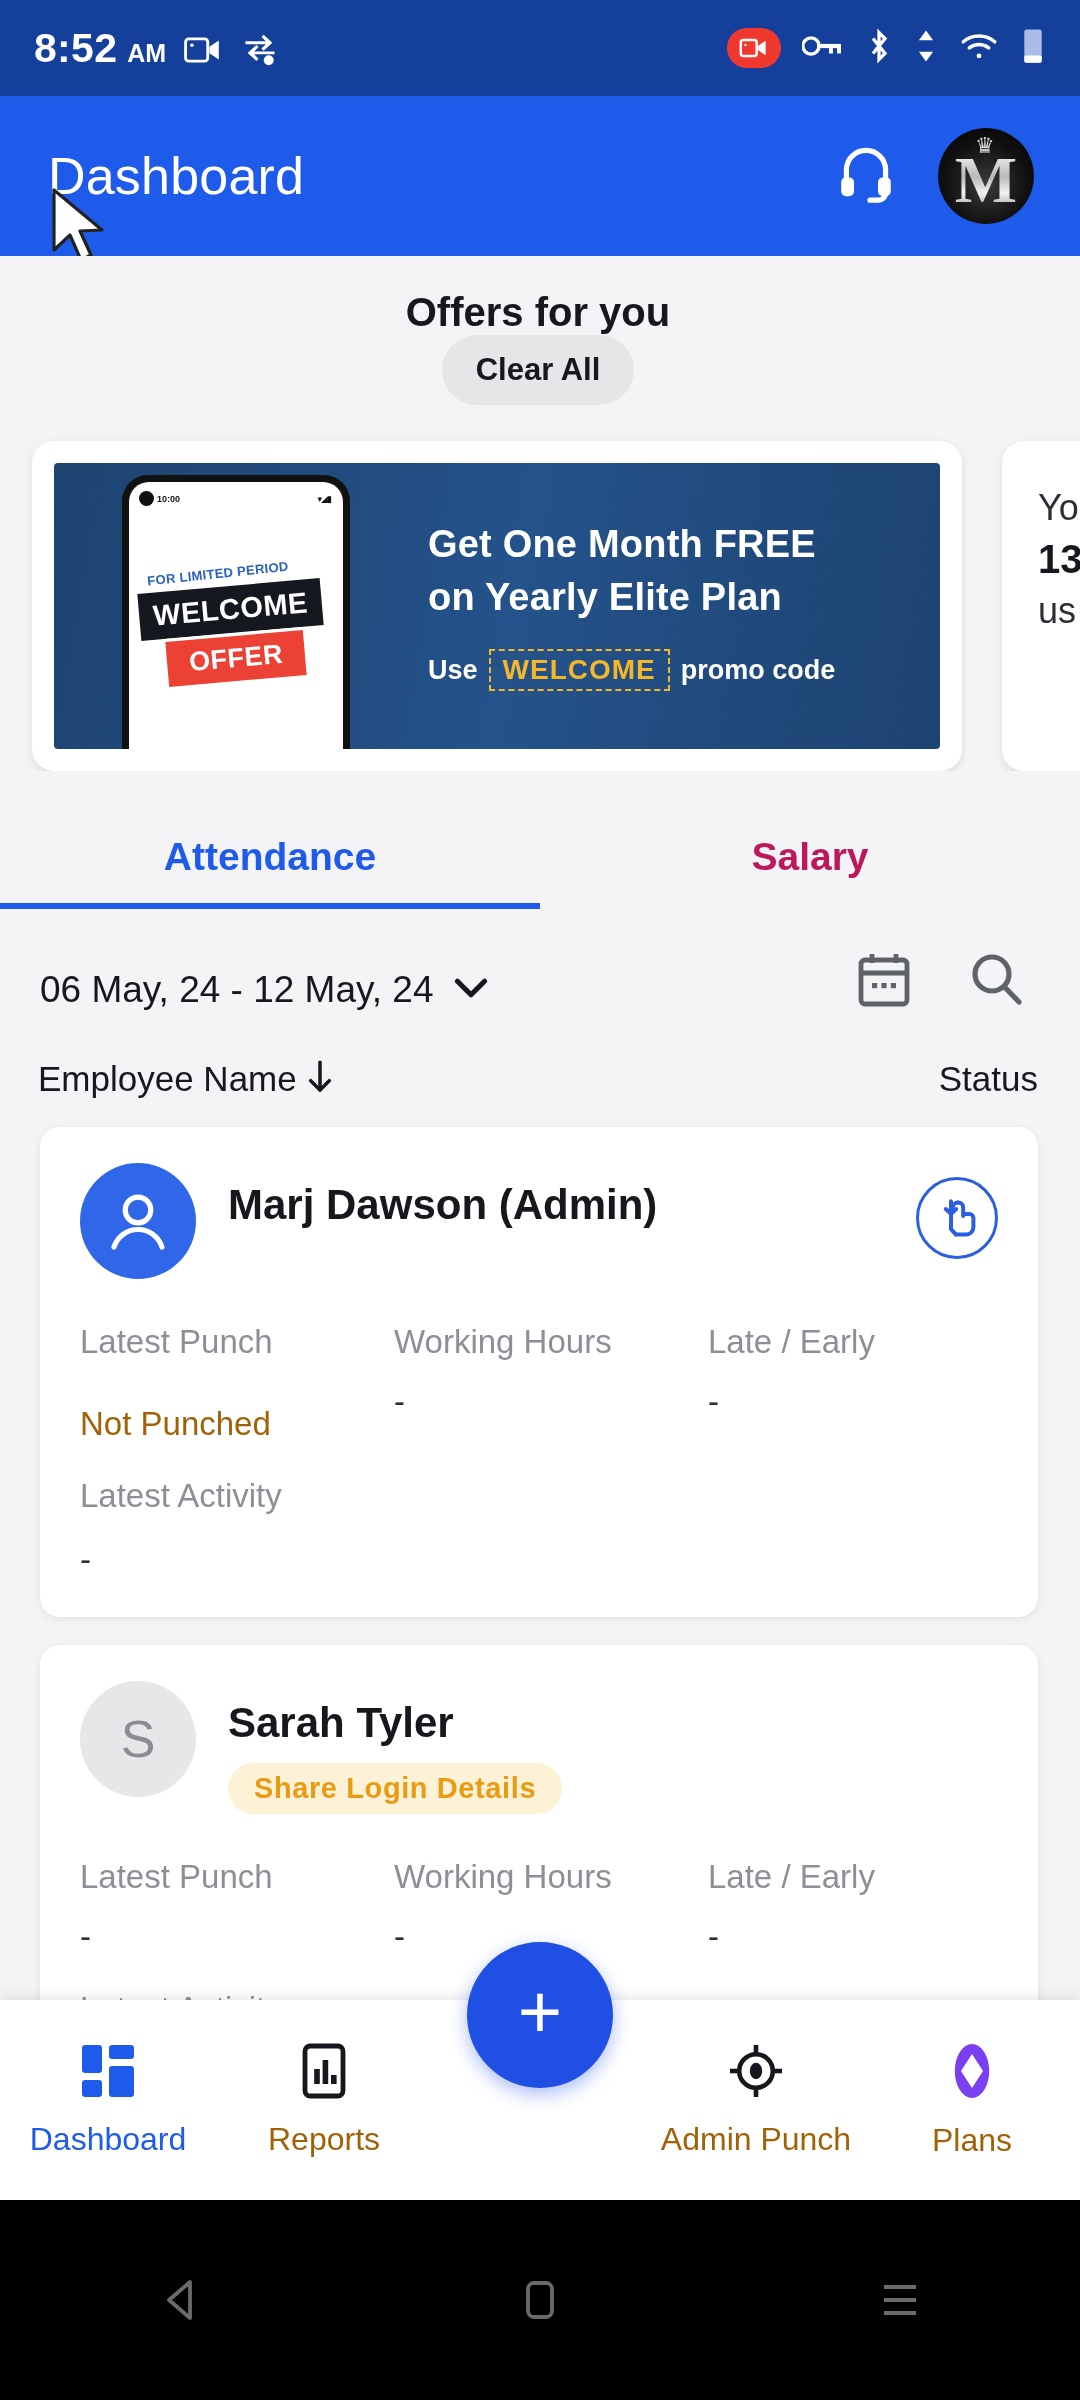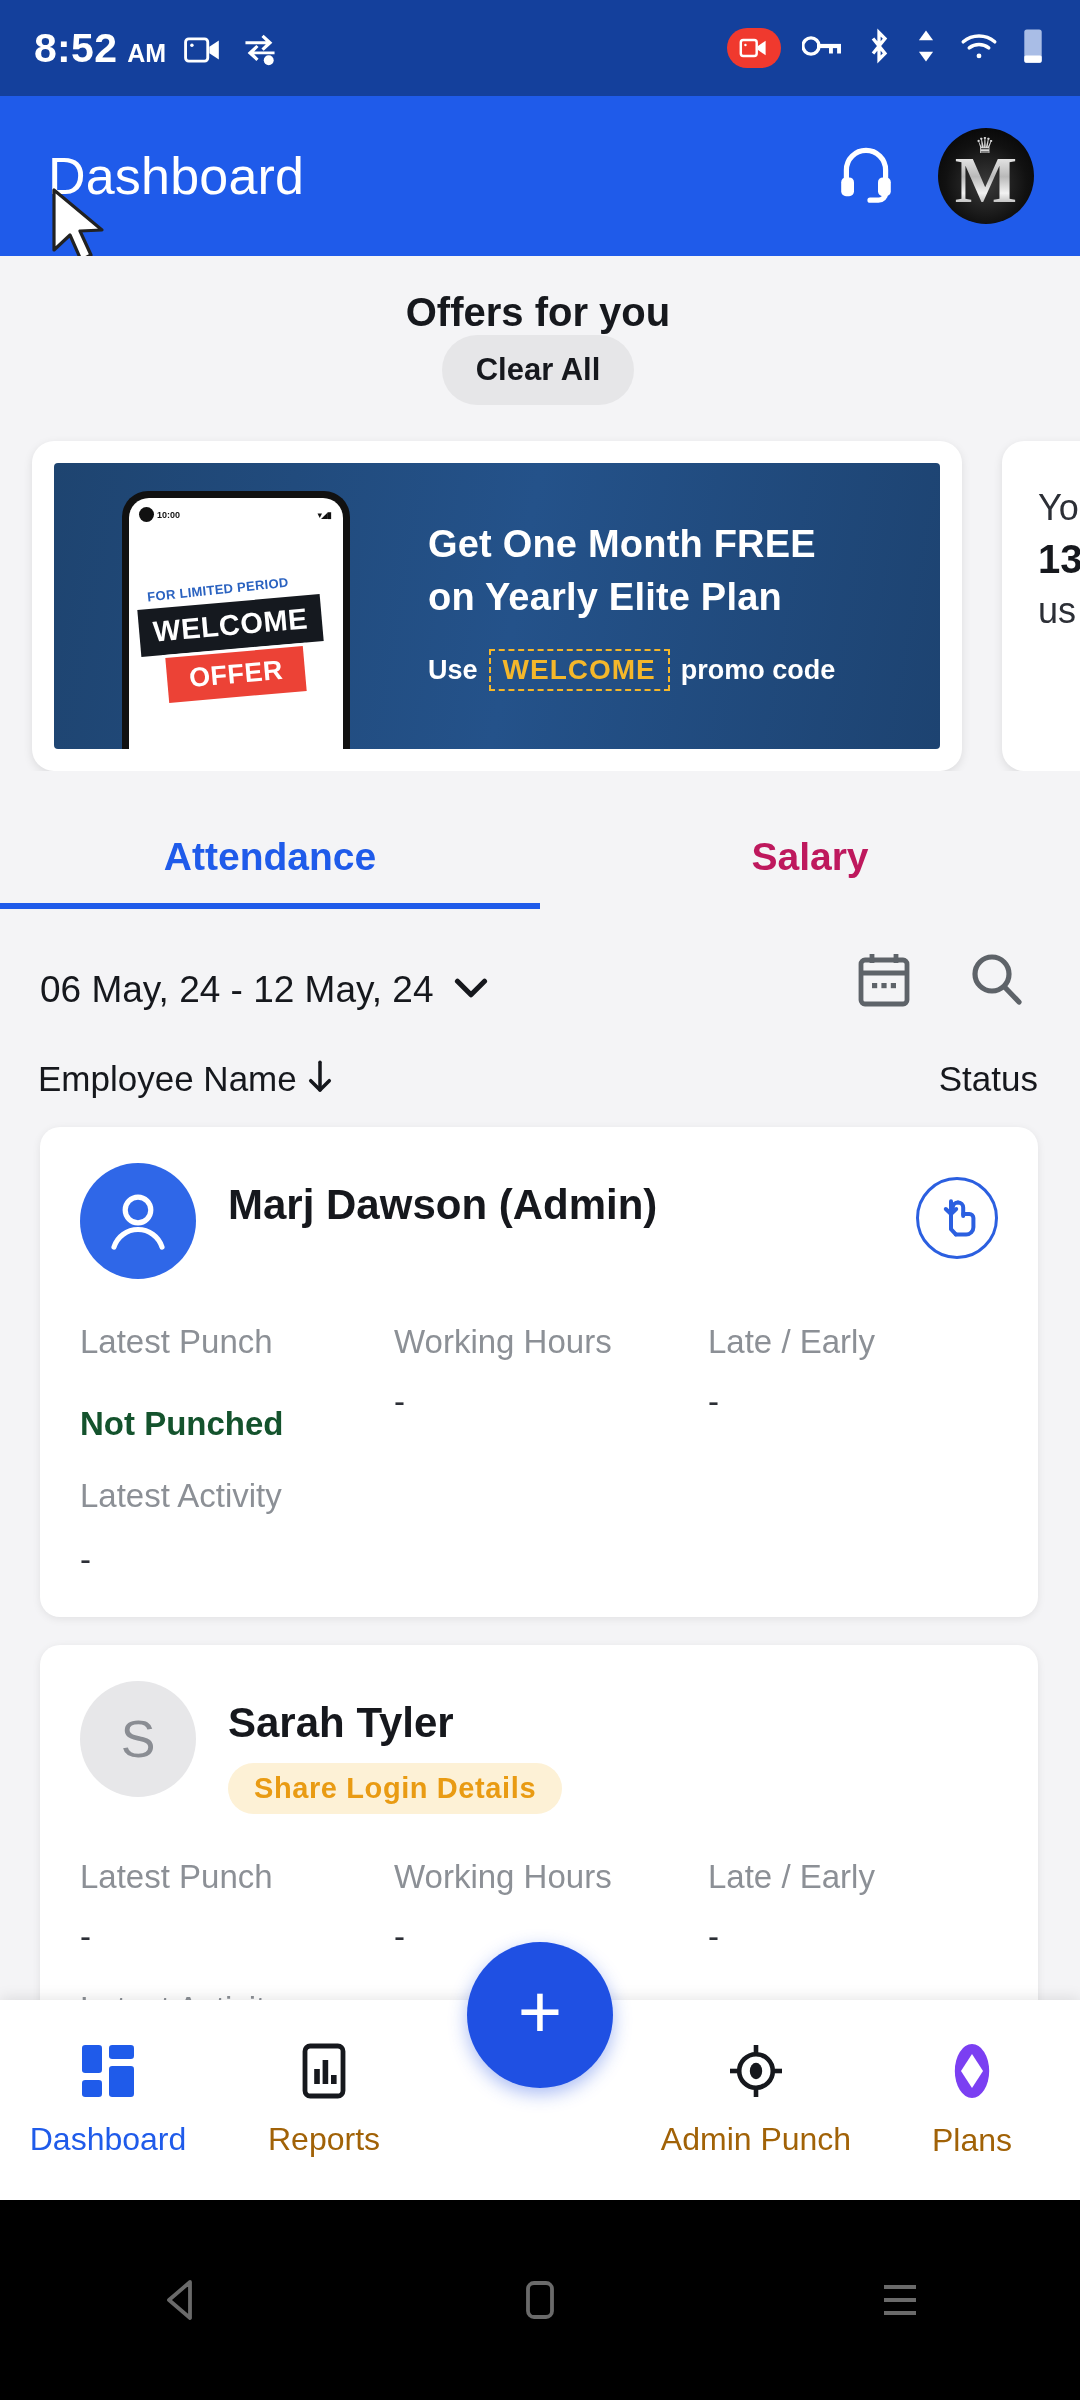--- a/index.html
+++ b/index.html
@@ -76,21 +76,21 @@
     flex:0 0 930px; background:#fff; border-radius:22px;
     box-shadow:0 3px 10px rgba(0,0,0,.10); padding:22px;
   }
   .offer-banner{
     height:286px; border-radius:4px; overflow:hidden;
     background:linear-gradient(100deg,#1e4470 0%,#24528a 52%,#1d4371 100%);
     display:flex; align-items:stretch; position:relative;
   }
   .banner-left{ flex:0 0 360px; position:relative; }
   .phone-mock{
-    position:absolute; left:68px; top:28px; width:228px; height:320px;
+    position:absolute; left:68px; top:12px; width:228px; height:320px;
     background:#111; border-radius:26px 26px 4px 4px; padding:7px 7px 0 7px;
   }
   .phone-screen{
     background:#fff; height:100%; border-radius:20px 20px 2px 2px;
     position:relative; overflow:hidden;
   }
   .ph-status{ display:flex; align-items:center; justify-content:space-between; padding:9px 12px 0 10px; }
   .ph-dot{ width:15px;height:15px;border-radius:50%;background:#111; }
   .ph-time{ font-size:9px; font-weight:700; color:#111; margin-left:3px; margin-right:auto;}
   .ph-sig{ font-size:9px; color:#111; letter-spacing:-1px; }
@@ -176,21 +176,21 @@
   }
   .punch-btn{
     width:82px;height:82px;border-radius:50%;border:3px solid #2b5fe0;
     display:flex;align-items:center;justify-content:center;flex:0 0 auto;margin-top:14px;
   }
   .emp-grid{ display:flex; margin-top:44px; }
   .emp-col{ flex:1; }
   .emp-col.c3{ flex:0 0 290px; }
   .emp-label{ font-size:33px; color:#8c9096; }
   .emp-value{ font-size:33px; color:#2c2f36; margin-top:22px; }
-  .emp-value.danger{ color:#14532d; font-weight:700;margin-top:44px; }
+  .emp-value.danger{ color:#a16207; font-weight:400;margin-top:44px; }
   .emp-activity-label{ font-size:33px; color:#8c9096; margin-top:34px; }
   .emp-activity-value{ font-size:33px; color:#2c2f36; margin-top:26px; }
 
   
   .bottom-wrap{ position:absolute; left:0; right:0; bottom:200px; height:200px; }
   .bottom-nav{
     position:absolute; inset:0; background:#fff;
     box-shadow:0 -2px 14px rgba(0,0,0,.10);
     display:flex; align-items:center;
   }

